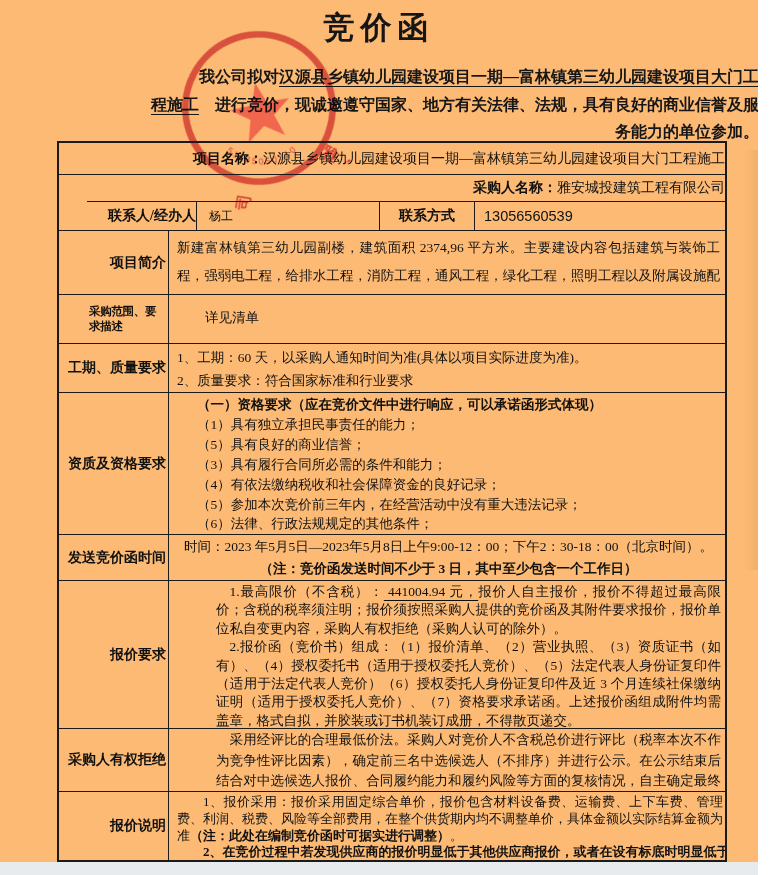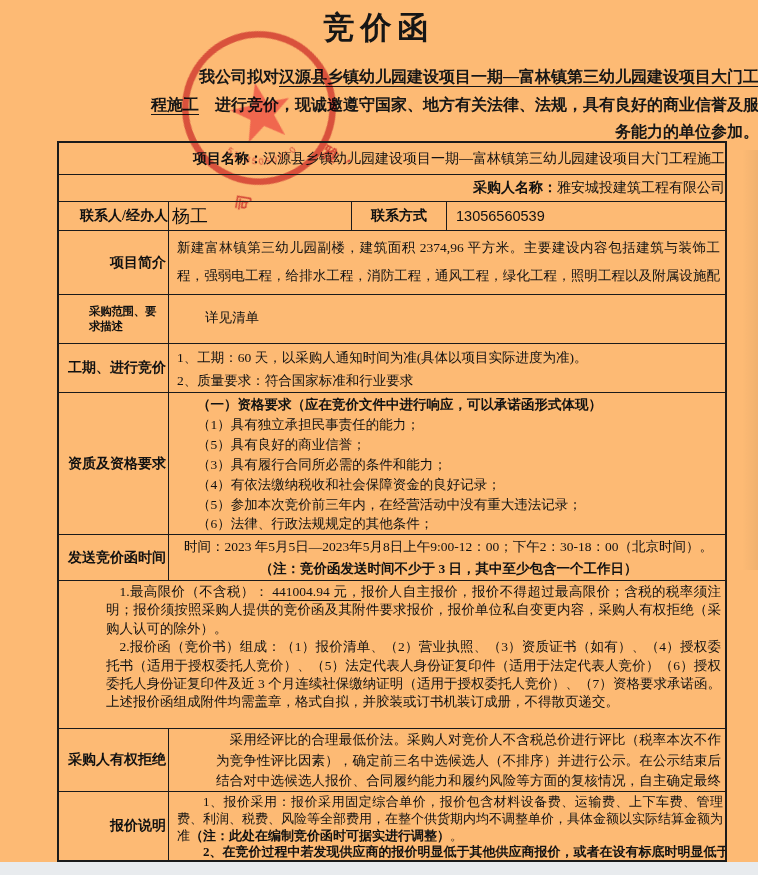--- a/index.html
+++ b/index.html
@@ -32,34 +32,34 @@
   
   [data-name="cell-label"]{flex:0 0 109px;width:109px;display:flex;align-items:center;
       justify-content:center;text-align:center;font-weight:bold;font-size:14px;padding:0 2px;}
   [data-name="cell-content"]{flex:1;padding:2px 5px 0 8px;font-size:13.5px;text-align:justify;}
   
   [data-name="cell-inline"]{flex:1;display:flex;align-items:center;padding-left:8px;font-size:14px;}
   [data-name="cell-inline"] .para{white-space:nowrap;}
   
   [data-name="row-project-name"]{height:31px;}
   [data-name="row-purchaser"]{height:27px;}
-  [data-name="row-contact"]{height:29px;}
+  [data-name="row-contact"]{height:29px;margin-left:28px;}
   [data-name="row-summary"]{height:64px;}
   [data-name="row-scope"]{height:49px;}
   [data-name="row-schedule"]{height:49px;}
   [data-name="row-qualification"]{height:142px;}
   [data-name="row-send-time"]{height:46px;}
   [data-name="row-quote-req"]{height:148px;}
   [data-name="row-selection"]{height:63px;}
   [data-name="row-quote-note"]{height:69px;}
   
   [data-name="cell-contact-person-label"],[data-name="cell-contact-phone-label"]{
       display:flex;align-items:center;justify-content:center;font-weight:bold;font-size:14px;}
   [data-name="cell-contact-person-label"]{flex:0 0 109px;}
-  [data-name="cell-contact-person-value"]{flex:0 0 183px;display:flex;align-items:center;padding-left:3px;font-size:18px;}
+  [data-name="cell-contact-person-value"]{flex:0 0 183px;display:flex;align-items:center;padding-left:12px;font-size:12px;}
   [data-name="cell-contact-phone-label"]{flex:0 0 95px;}
   [data-name="cell-contact-phone-value"]{flex:1;display:flex;align-items:center;padding-left:9px;
       font-size:14.5px;font-family:"Liberation Sans",sans-serif;}
   
   [data-name="row-summary"] [data-name="cell-content"]{line-height:28px;padding-top:3px;}
   [data-name="row-scope"] [data-name="cell-label"]{font-size:11.5px;letter-spacing:-.3px;}
   [data-name="row-scope"] [data-name="cell-content"]{padding-top:14px;}
   [data-name="row-scope"] .para{padding-left:28px;text-align:left;}
   [data-name="row-schedule"] [data-name="cell-content"]{line-height:23px;padding-top:2px;text-align:left;}
   [data-name="row-qualification"] [data-name="cell-content"]{line-height:19.9px;padding-left:28px;padding-top:2px;text-align:left;}
@@ -136,21 +136,21 @@
       <div class="trow" data-name="row-scope">
         <div class="tcell" data-name="cell-label">
           <div class="para" data-name="paragraph"><span class="" data-name="text">采购范围、要求描述</span></div>
         </div>
         <div class="tcell" data-name="cell-content">
           <div class="para" data-name="paragraph"><span class="" data-name="text">详见清单</span></div>
         </div>
       </div>
       <div class="trow" data-name="row-schedule">
         <div class="tcell" data-name="cell-label">
-          <div class="para" data-name="paragraph"><span class="" data-name="text">工期、进行竞价</span></div>
+          <div class="para" data-name="paragraph"><span class="" data-name="text">工期、质量要求</span></div>
         </div>
         <div class="tcell" data-name="cell-content">
           <div class="para" data-name="paragraph"><span class="" data-name="text">1、工期：60 天，以采购人通知时间为准(具体以项目实际进度为准)。</span></div>
           <div class="para" data-name="paragraph"><span class="" data-name="text">2、质量要求：符合国家标准和行业要求</span></div>
         </div>
       </div>
       <div class="trow" data-name="row-qualification">
         <div class="tcell" data-name="cell-label">
           <div class="para" data-name="paragraph"><span class="" data-name="text">资质及资格要求</span></div>
         </div>
@@ -167,20 +167,23 @@
       <div class="trow" data-name="row-send-time">
         <div class="tcell" data-name="cell-label">
           <div class="para" data-name="paragraph"><span class="" data-name="text">发送竞价函时间</span></div>
         </div>
         <div class="tcell" data-name="cell-content">
           <div class="para" data-name="paragraph"><span class="" data-name="text">时间：2023 年5月5日—2023年5月8日上午9:00-12：00；下午2：30-18：00（北京时间）。</span></div>
           <div class="para" data-name="paragraph"><span class="b " data-name="bold-text">（注：竞价函发送时间不少于 3 日，其中至少包含一个工作日）</span></div>
         </div>
       </div>
       <div class="trow" data-name="row-quote-req">
+        <div class="tcell" data-name="cell-label">
+          <div class="para" data-name="paragraph"><span class="" data-name="text">报价要求</span></div>
+        </div>
         <div class="tcell" data-name="cell-content">
           <div class="para ind1" data-name="paragraph"><span class="" data-name="text">1.最高限价（不含税）：</span><span class="u" data-name="underlined-text"> 441004.94 元，</span><span class="" data-name="text">报价人自主报价，报价不得超过最高限价；含税的税率须注明；报价须按照采购人提供的竞价函及其附件要求报价，报价单位私自变更内容，采购人有权拒绝（采购人认可的除外）。</span></div>
           <div class="para ind1" data-name="paragraph"><span class="" data-name="text">2.报价函（竞价书）组成：（1）报价清单、（2）营业执照、（3）资质证书（如有）、（4）授权委托书（适用于授权委托人竞价）、（5）法定代表人身份证复印件（适用于法定代表人竞价）（6）授权委托人身份证复印件及近 3 个月连续社保缴纳证明（适用于授权委托人竞价）、（7）资格要求承诺函。上述报价函组成附件均需盖章，格式自拟，并胶装或订书机装订成册，不得散页递交。</span></div>
         </div>
       </div>
       <div class="trow" data-name="row-selection">
         <div class="tcell" data-name="cell-label">
           <div class="para" data-name="paragraph"><span class="" data-name="text">采购人有权拒绝</span></div>
         </div>
         <div class="tcell" data-name="cell-content">

